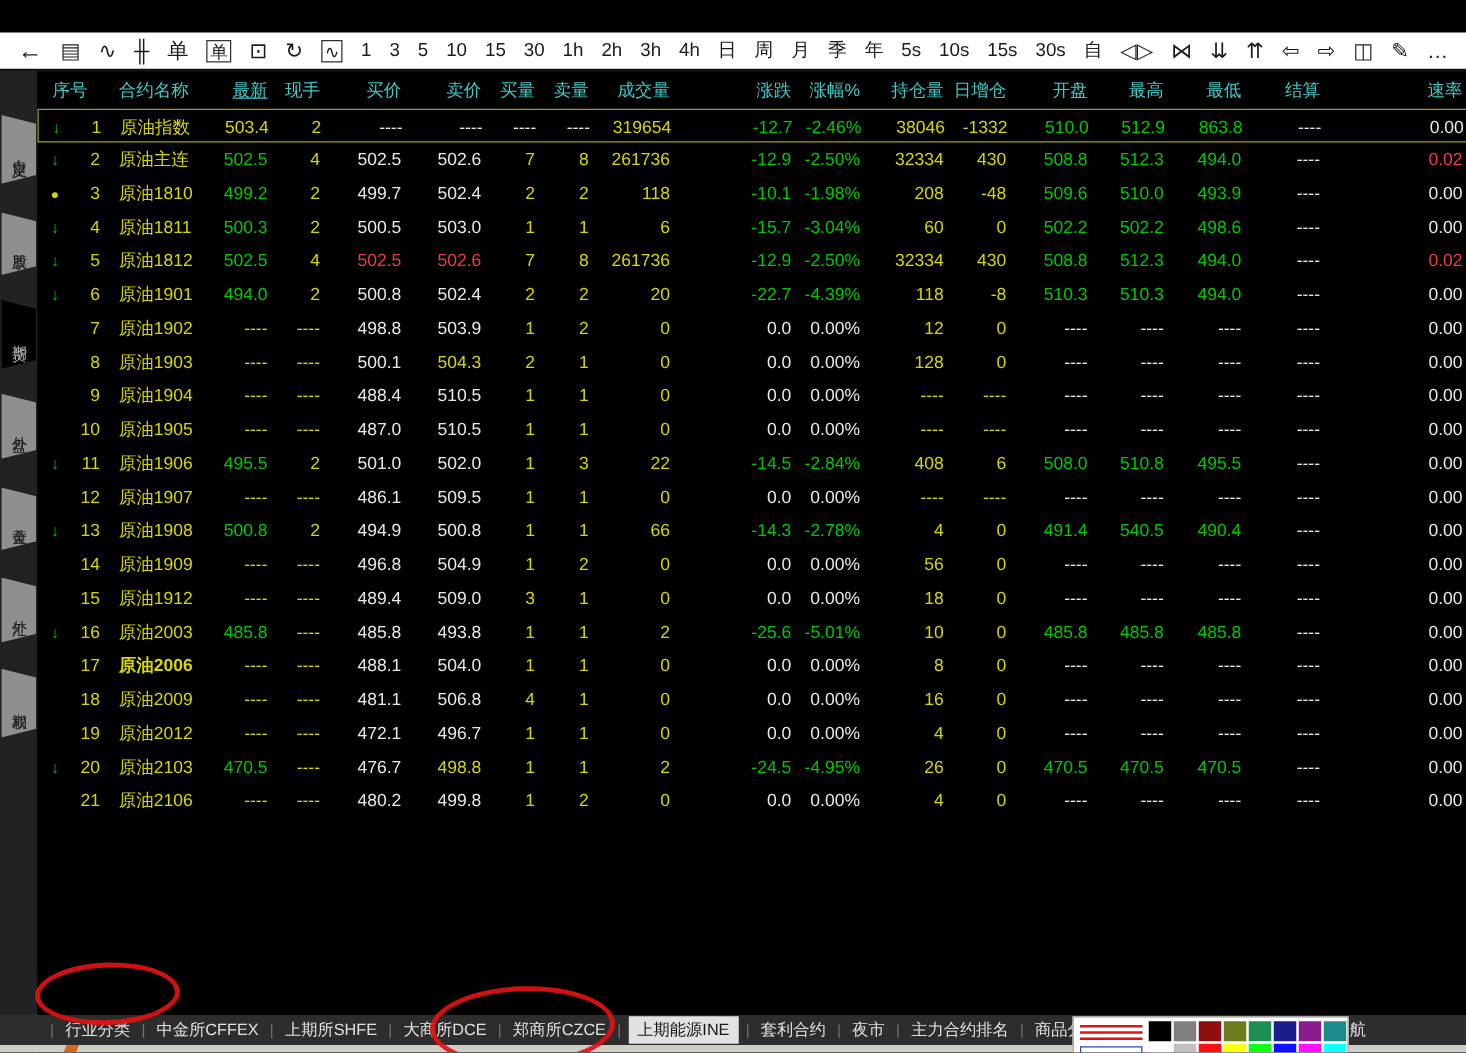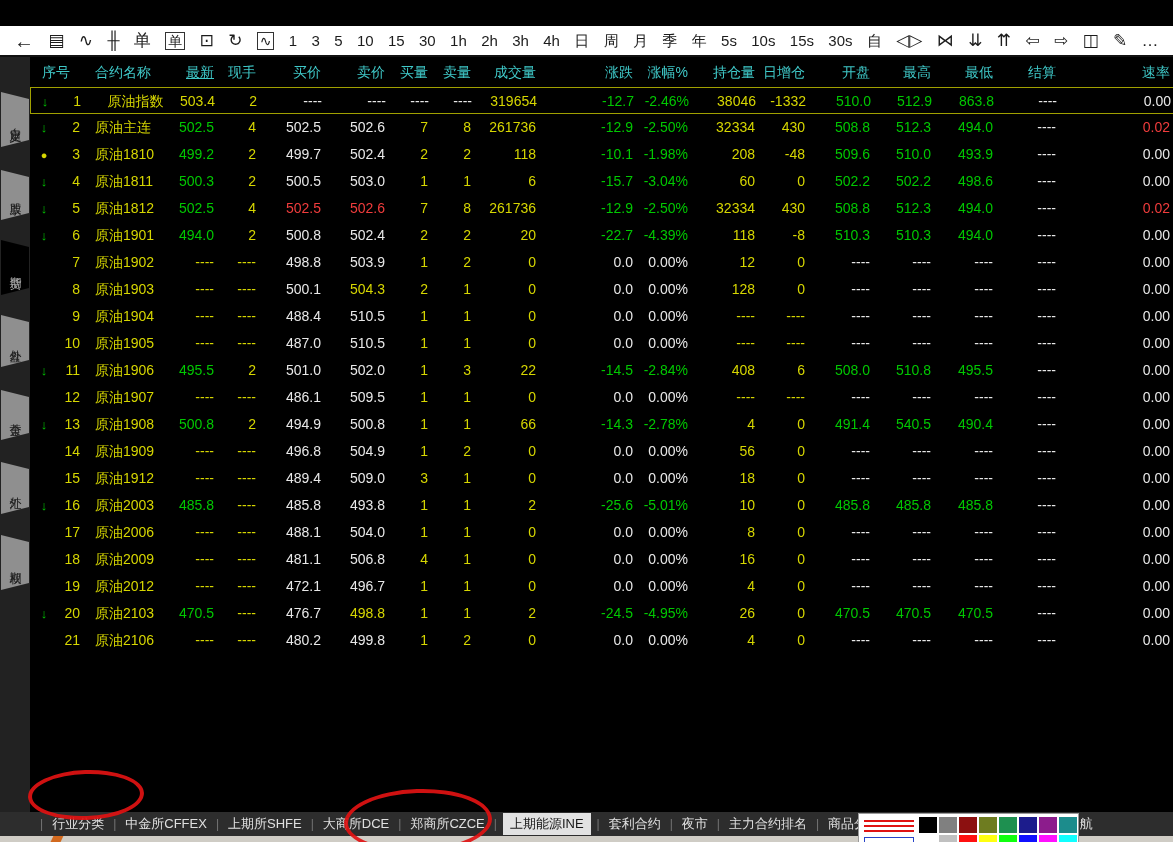--- a/index.html
+++ b/index.html
@@ -157,21 +157,21 @@
           <div class="hcell" style="width: 65px;">开盘</div>
           <div class="hcell" style="width: 61px;">最高</div>
           <div class="hcell" style="width: 62px;">最低</div>
           <div class="hcell" style="width: 63px;">结算</div>
           <div class="hcell" style="width: 114px;">速率</div>
         </div>
       <div id="tbody">
           <div class="trow selected">
             <div class="tcell ind" style="width: 28px;"><span class="arrow-down">↓</span></div>
             <div class="tcell c-y" style="width: 24px;">1</div>
-            <div class="tcell name c-y" style="width: 94px; text-align: center;">原油指数</div>
+            <div class="tcell name c-y" style="width: 94px;">原油指数</div>
             <div class="tcell c-y" style="width: 40px;">503.4</div>
             <div class="tcell c-y" style="width: 42px;">2</div>
             <div class="tcell c-w" style="width: 65px;">----</div>
             <div class="tcell c-w" style="width: 64px;">----</div>
             <div class="tcell c-w" style="width: 43px;">----</div>
             <div class="tcell c-w" style="width: 43px;">----</div>
             <div class="tcell c-y" style="width: 65px;">319654</div>
             <div class="tcell c-g" style="width: 97px;">-12.7</div>
             <div class="tcell c-g" style="width: 55px;">-2.46%</div>
             <div class="tcell c-y" style="width: 67px;">38046</div>
@@ -493,21 +493,21 @@
             <div class="tcell c-y" style="width: 50px;">0</div>
             <div class="tcell c-g" style="width: 65px;">485.8</div>
             <div class="tcell c-g" style="width: 61px;">485.8</div>
             <div class="tcell c-g" style="width: 62px;">485.8</div>
             <div class="tcell c-w" style="width: 63px;">----</div>
             <div class="tcell c-w" style="width: 114px;">0.00</div>
           </div>
           <div class="trow">
             <div class="tcell ind" style="width: 28px;"></div>
             <div class="tcell c-y" style="width: 24px;">17</div>
-            <div class="tcell name c-y" style="width: 94px;">原油2006</div>
+            <div class="tcell name c-y" style="width: 94px; font-weight: bold;">原油2006</div>
             <div class="tcell c-y" style="width: 40px;">----</div>
             <div class="tcell c-y" style="width: 42px;">----</div>
             <div class="tcell c-w" style="width: 65px;">488.1</div>
             <div class="tcell c-w" style="width: 64px;">504.0</div>
             <div class="tcell c-y" style="width: 43px;">1</div>
             <div class="tcell c-y" style="width: 43px;">1</div>
             <div class="tcell c-y" style="width: 65px;">0</div>
             <div class="tcell c-w" style="width: 97px;">0.0</div>
             <div class="tcell c-w" style="width: 55px;">0.00%</div>
             <div class="tcell c-y" style="width: 67px;">8</div>

